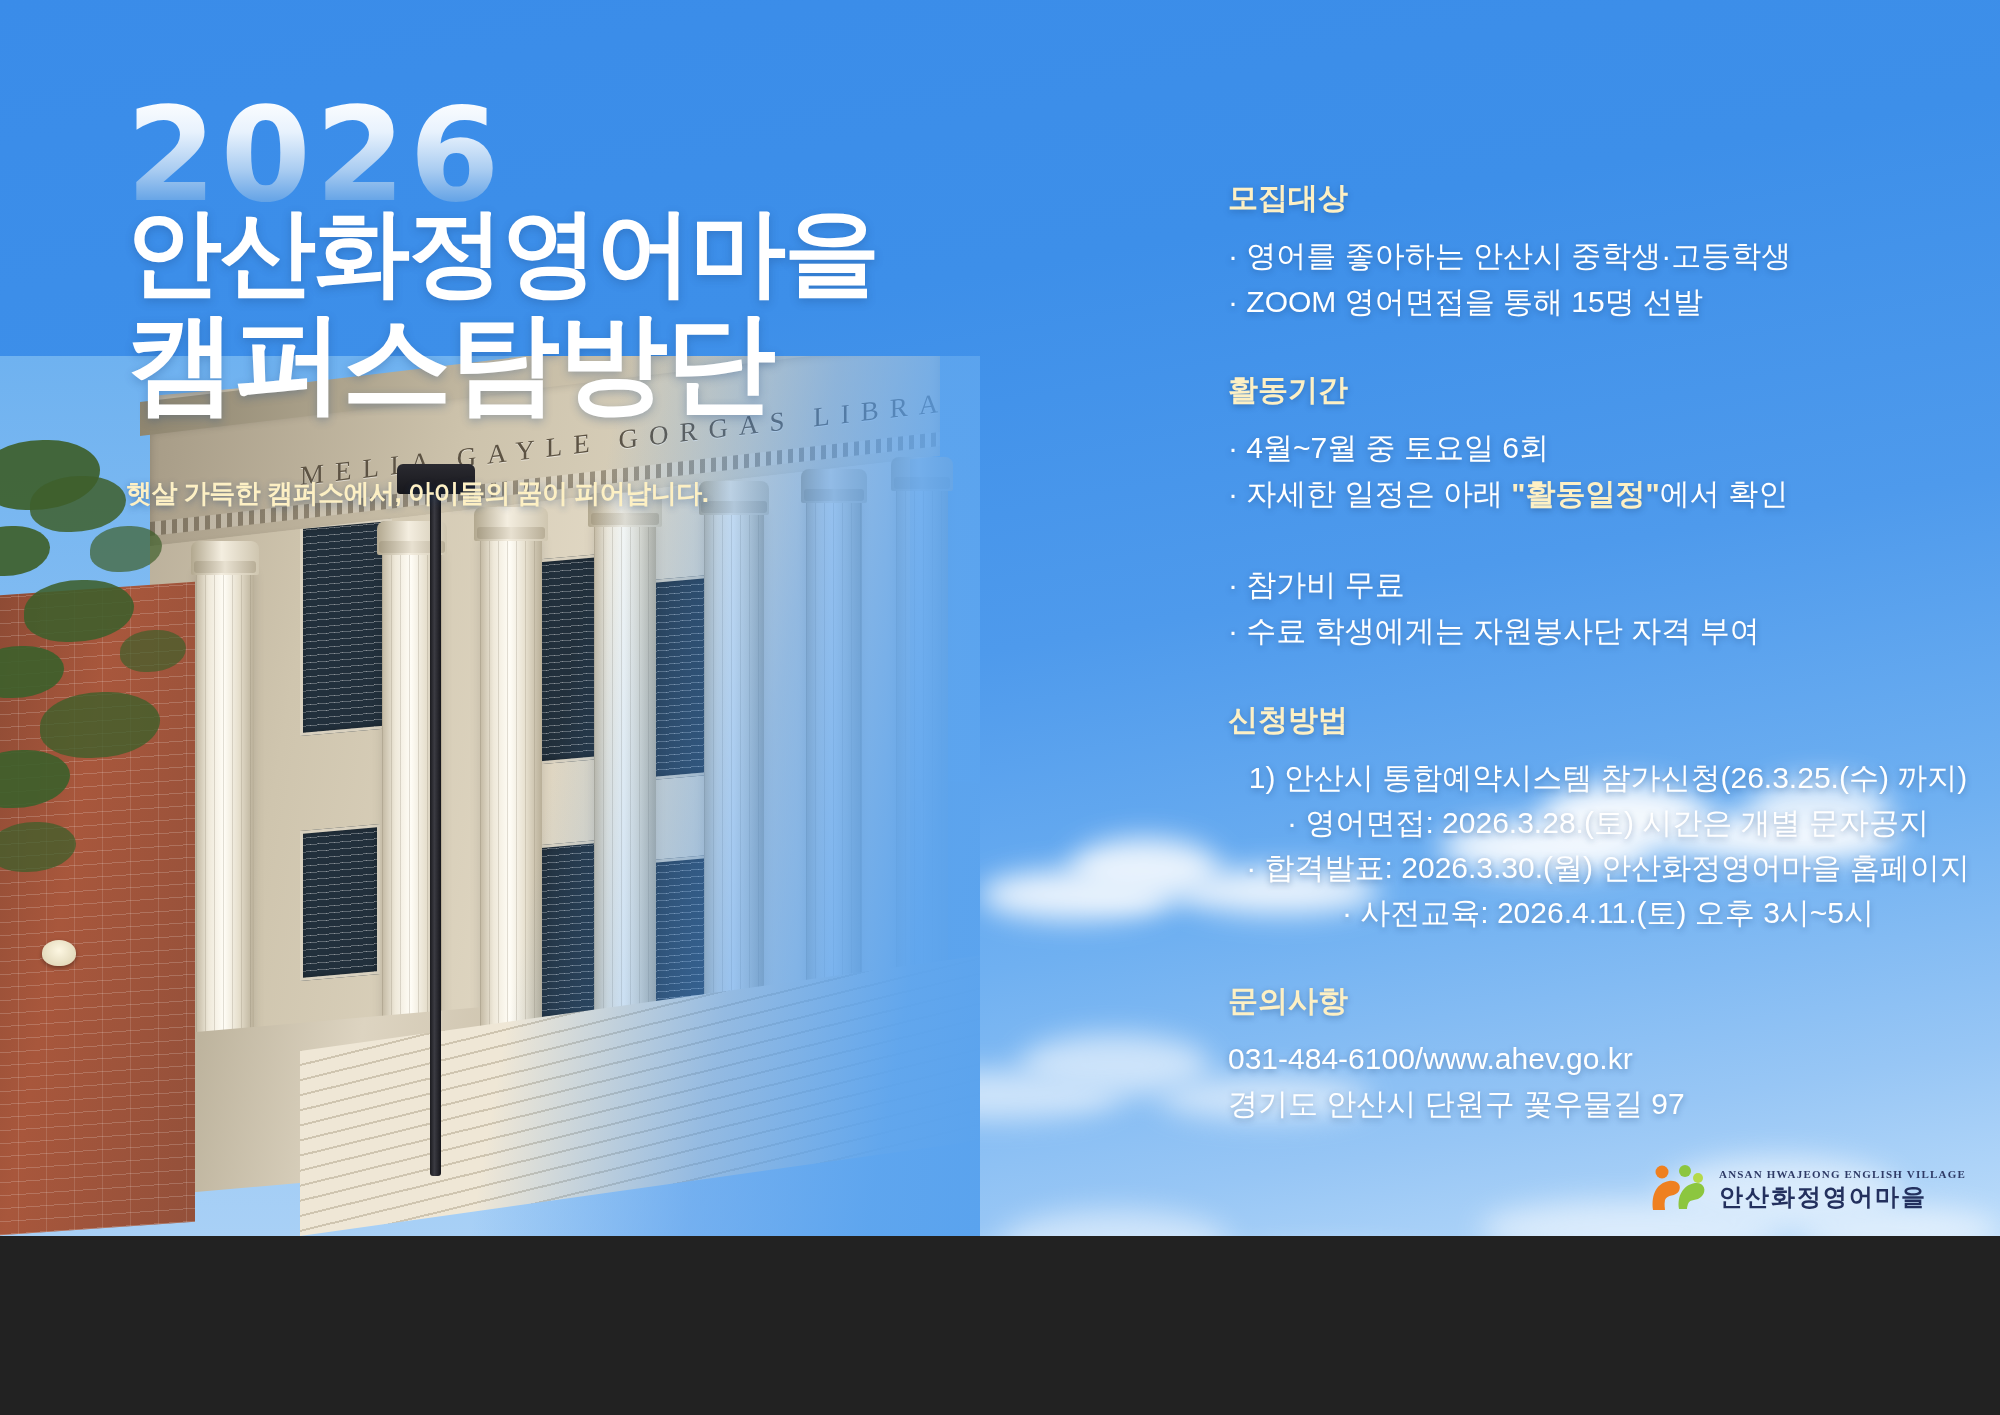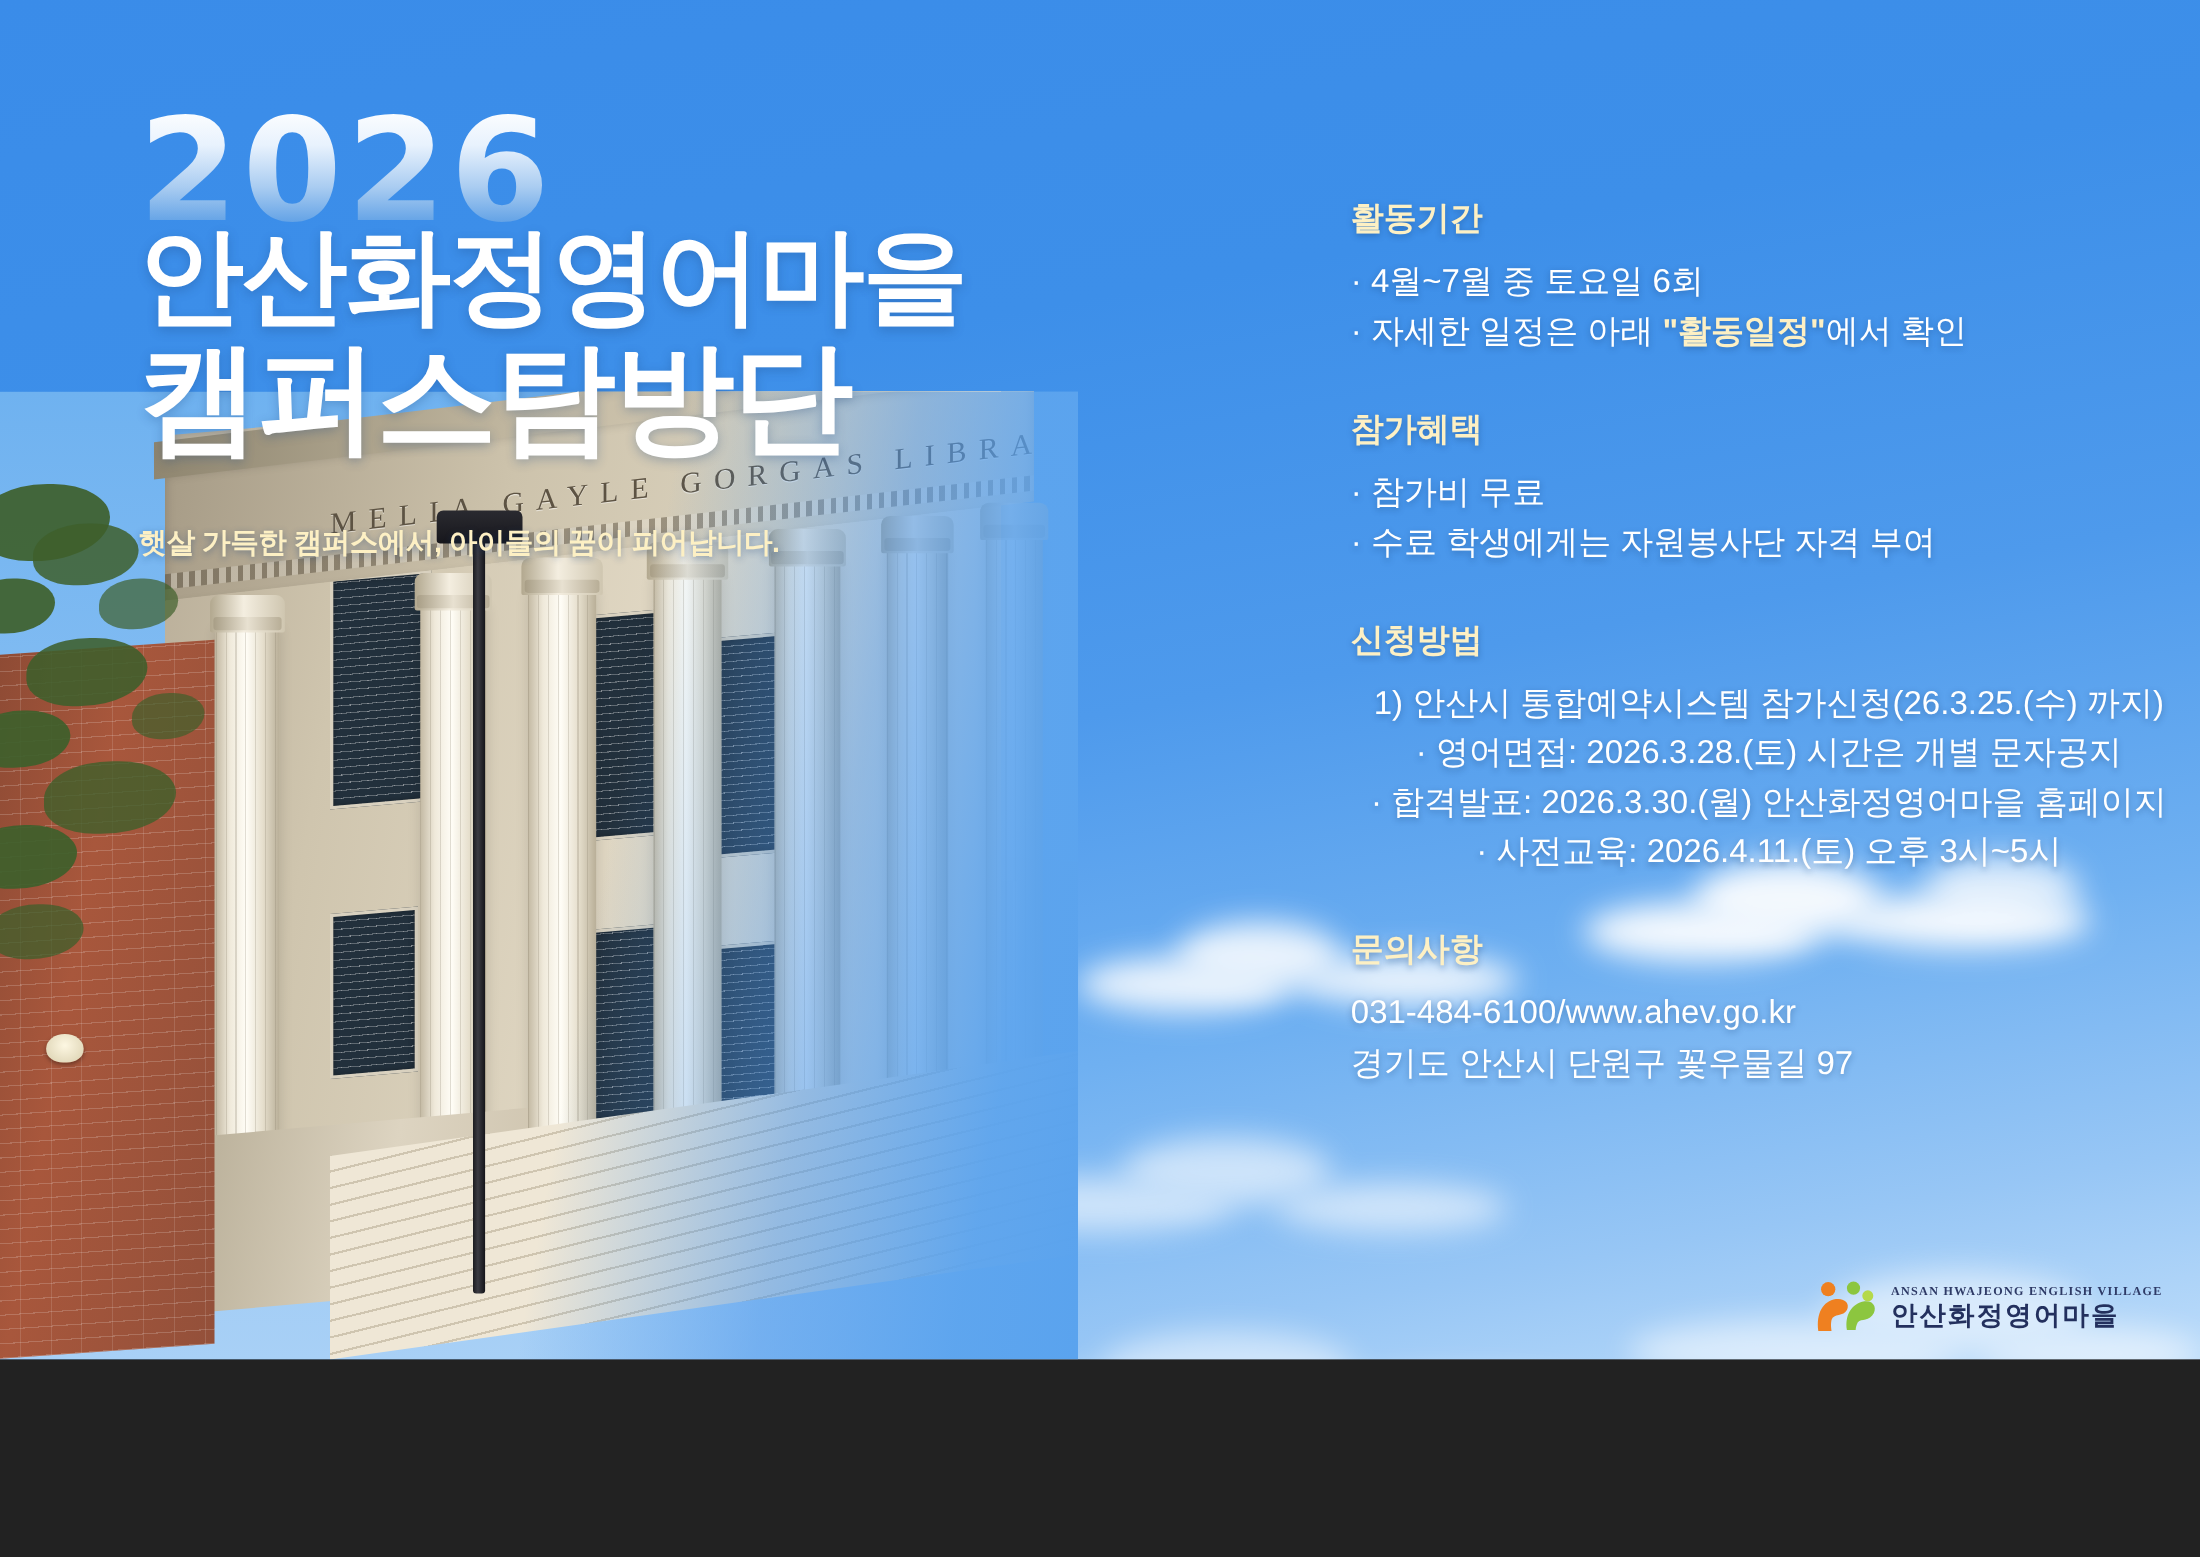--- a/index.html
+++ b/index.html
@@ -301,29 +301,33 @@
 
   <div id="titleblock">
     <div id="year">2026</div>
     <div id="t1" class="tline">안산화정영어마을</div>
     <div id="t2" class="tline">캠퍼스탐방단</div>
     <div id="tagline">햇살 가득한 캠퍼스에서, 아이들의 꿈이 피어납니다.</div>
   </div>
 
   <div id="info">
 
+    <div class="block" id="blk-target">
+      <div class="bh">모집대상</div>
+      <div class="bi">· 영어를 좋아하는 안산시 중학생·고등학생</div>
+      <div class="bi">· ZOOM 영어면접을 통해 15명 선발</div>
+    </div>
 
     <div class="block" id="blk-period">
       <div class="bh">활동기간</div>
       <div class="bi">· 4월~7월 중 토요일 6회</div>
       <div class="bi"><span>· 자세한 일정은 아래 </span><span class="hl">"활동일정"</span><span>에서 확인</span></div>
     </div>
 
     <div class="block" id="blk-benefit">
-      <div class="bh">참가혜택</div>
       <div class="bi">· 참가비 무료</div>
       <div class="bi">· 수료 학생에게는 자원봉사단 자격 부여</div>
     </div>
 
     <div class="block" id="blk-apply">
       <div class="bh">신청방법</div>
       <div class="bi">1) 안산시 통합예약시스템 참가신청(26.3.25.(수) 까지)</div>
       <div class="bi">· 영어면접: 2026.3.28.(토) 시간은 개별 문자공지</div>
       <div class="bi">· 합격발표: 2026.3.30.(월) 안산화정영어마을 홈페이지</div>
       <div class="bi">· 사전교육: 2026.4.11.(토) 오후 3시~5시</div>

